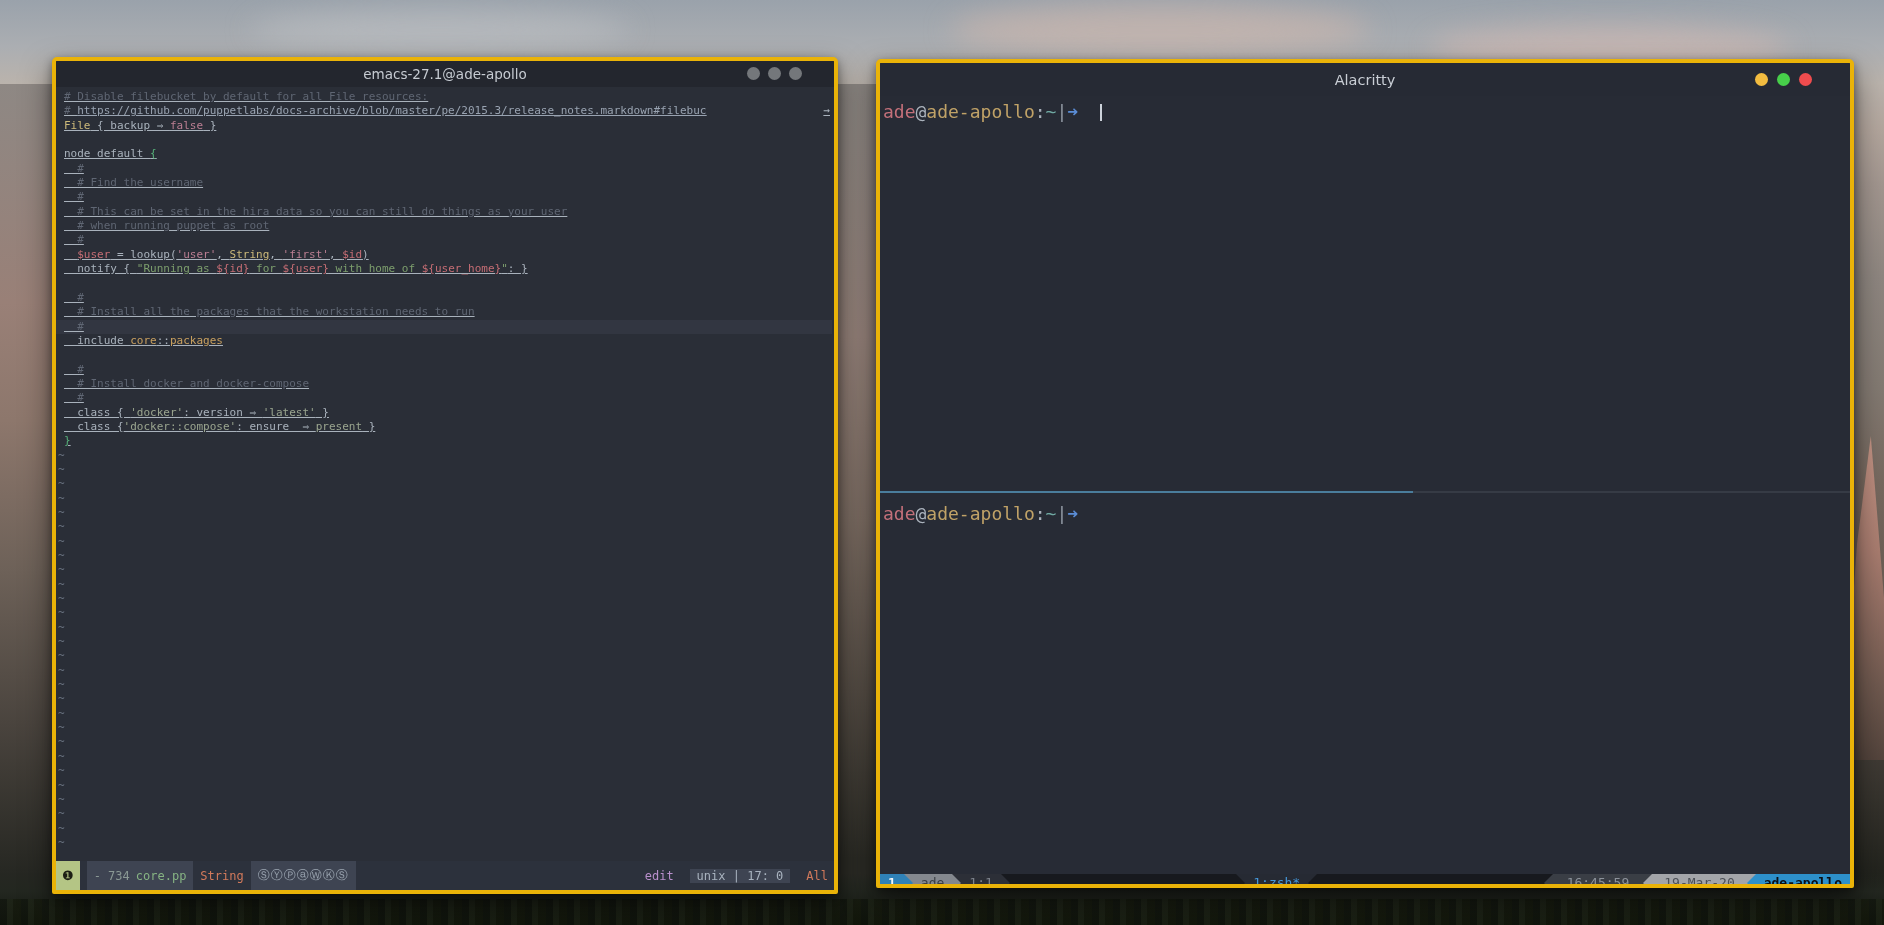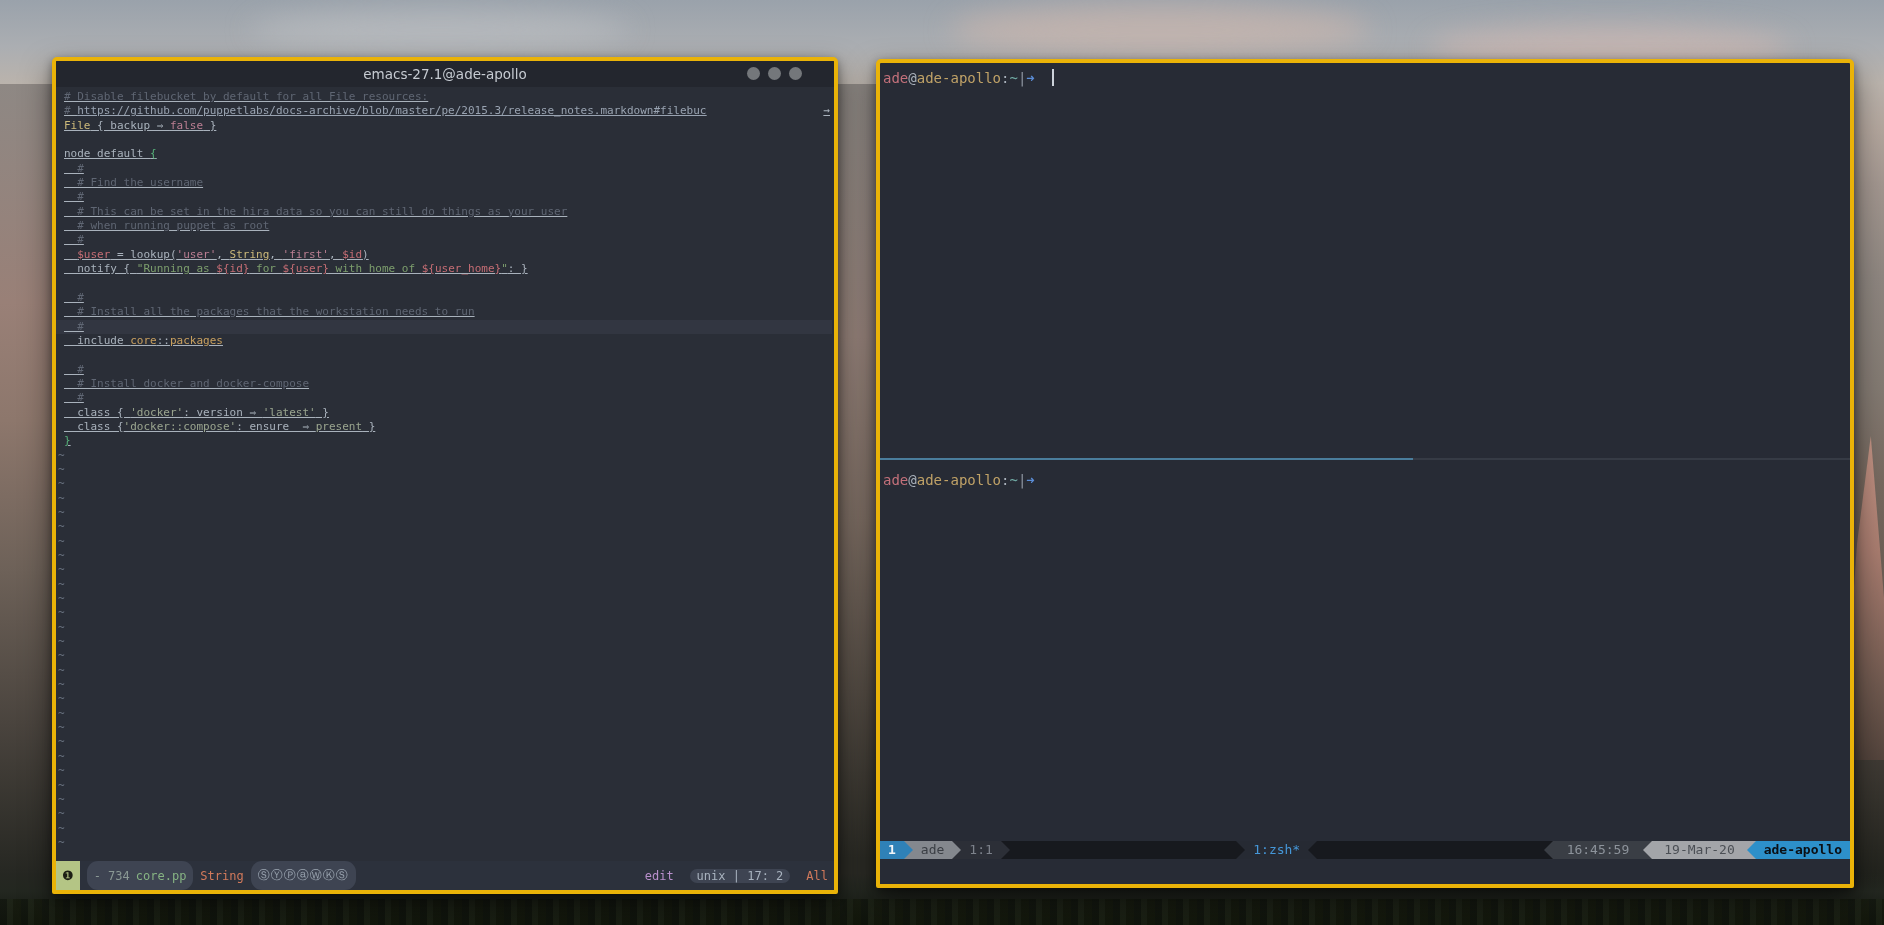--- a/index.html
+++ b/index.html
@@ -50,42 +50,42 @@
   .sx-qstr { color:#bc7f93; }
   .sx-pstr { color:#9aa58f; }
   .sx-ns { color:#c9a05f; }
   .sx-brg { color:#56b079; }
   .tilde-col { margin-left:-6px; color:#6a7280; white-space:pre; }
 
   .e-modeline { height:29px; background:#2c313c; display:flex; align-items:center; gap:7px;
     font-family:"DejaVu Sans Mono", monospace; font-size:12px; padding-right:6px; }
   .ml-badge { align-self:stretch; display:flex; align-items:center; background:#b4c585; color:#1c1e14;
     padding:0 6px; font-size:13px; }
-  .ml-box { align-self:stretch; display:flex; align-items:center; background:#3e4452; padding:0 7px; gap:6px;border-radius:11px; }
+  .ml-box { align-self:stretch; display:flex; align-items:center; background:#3e4452; padding:0 7px; gap:6px; }
   .ml-size { color:#8a9894; }
   .ml-buffer { color:#86b383; }
   .ml-mode { color:#d1795b; }
   .ml-minor { color:#9aa4b0; letter-spacing:1px; }
   .ml-right { margin-left:auto; display:flex; align-items:center; gap:16px; }
   .ml-state { color:#b98fcc; }
   .ml-enc { color:#a9b3bf; }
   .ml-all { color:#d1795b; }
   .e-echo { height:8px; background:#23262e; }
 
   
   .alacritty-window { left:876px; top:59px; width:978px; height:829px; background:#272b35; }
   .a-titlebar { height:33px; background:#262a34; display:flex; align-items:center; justify-content:center;
     position:relative; color:#c9ced5; font-size:14.5px; }
   .a-btns { position:absolute; right:38px; top:10px; display:flex; gap:9px; }
   .a-btn { width:13px; height:13px; border-radius:50%; }
   .a-btn.yellow { background:#f2bc40; }
   .a-btn.green { background:#47cf4a; }
   .a-btn.red { background:#ef4c4e; }
   .a-content { position:relative; height:778px; font-family:"DejaVu Sans Mono", monospace;
-    font-size:14px; line-height:21px; white-space:pre; }
+    font-size:18px; line-height:21px; white-space:pre; }
   .term-pane { position:absolute; left:3px; right:3px; }
   .pane-top { top:5px; }
   .pane-bottom { top:407px; }
   .p-user { color:#c3707a; }
   .p-def { color:#aab2bc; }
   .p-host { color:#c0a267; }
   .p-tilde { color:#6fa8a2; }
   .p-pipe { color:#8f97a2; }
   .p-arrow { color:#5b8dd6; }
   .term-cursor { display:inline-block; width:2px; height:17px; background:#ccd2da; vertical-align:-3px; }
@@ -173,29 +173,37 @@
       <span class="ml-size">- 734</span>
       <span class="ml-buffer">core.pp</span>
     </span>
     <span class="ml-mode">String</span>
     <span class="ml-box">
       <span class="ml-minor">ⓈⓎⓅⓐⓌⓀⓈ</span>
     </span>
     <span class="ml-right">
       <span class="ml-state">edit</span>
       <span class="ml-box">
-        <span class="ml-enc">unix | 17: 2</span>
+        <span class="ml-enc">unix | 17: 0</span>
       </span>
       <span class="ml-all">All</span>
     </span>
   </div>
   <div class="e-echo"></div>
 </div>
 
 <div class="window alacritty-window">
+  <div class="a-titlebar">
+    <span>Alacritty</span>
+    <div class="a-btns">
+      <span class="a-btn yellow"></span>
+      <span class="a-btn green"></span>
+      <span class="a-btn red"></span>
+    </div>
+  </div>
   <div class="a-content">
     <div class="term-pane pane-top"><span class="p-user">ade</span><span class="p-def">@</span><span class="p-host">ade-apollo</span><span class="p-def">:</span><span class="p-tilde">~</span><span class="p-pipe">|</span><span class="p-arrow">➜</span><span class="p-def">  </span><span class="term-cursor"></span></div>
     <div class="pane-divider"></div>
     <div class="term-pane pane-bottom"><span class="p-user">ade</span><span class="p-def">@</span><span class="p-host">ade-apollo</span><span class="p-def">:</span><span class="p-tilde">~</span><span class="p-pipe">|</span><span class="p-arrow">➜</span></div>
   </div>
   <div class="tmux-bar">
     <span class="seg seg-session">1</span>
     <span class="tri tri-r t-session-user"></span>
     <span class="seg seg-user">ade</span>
     <span class="tri tri-r t-user-pane"></span>

